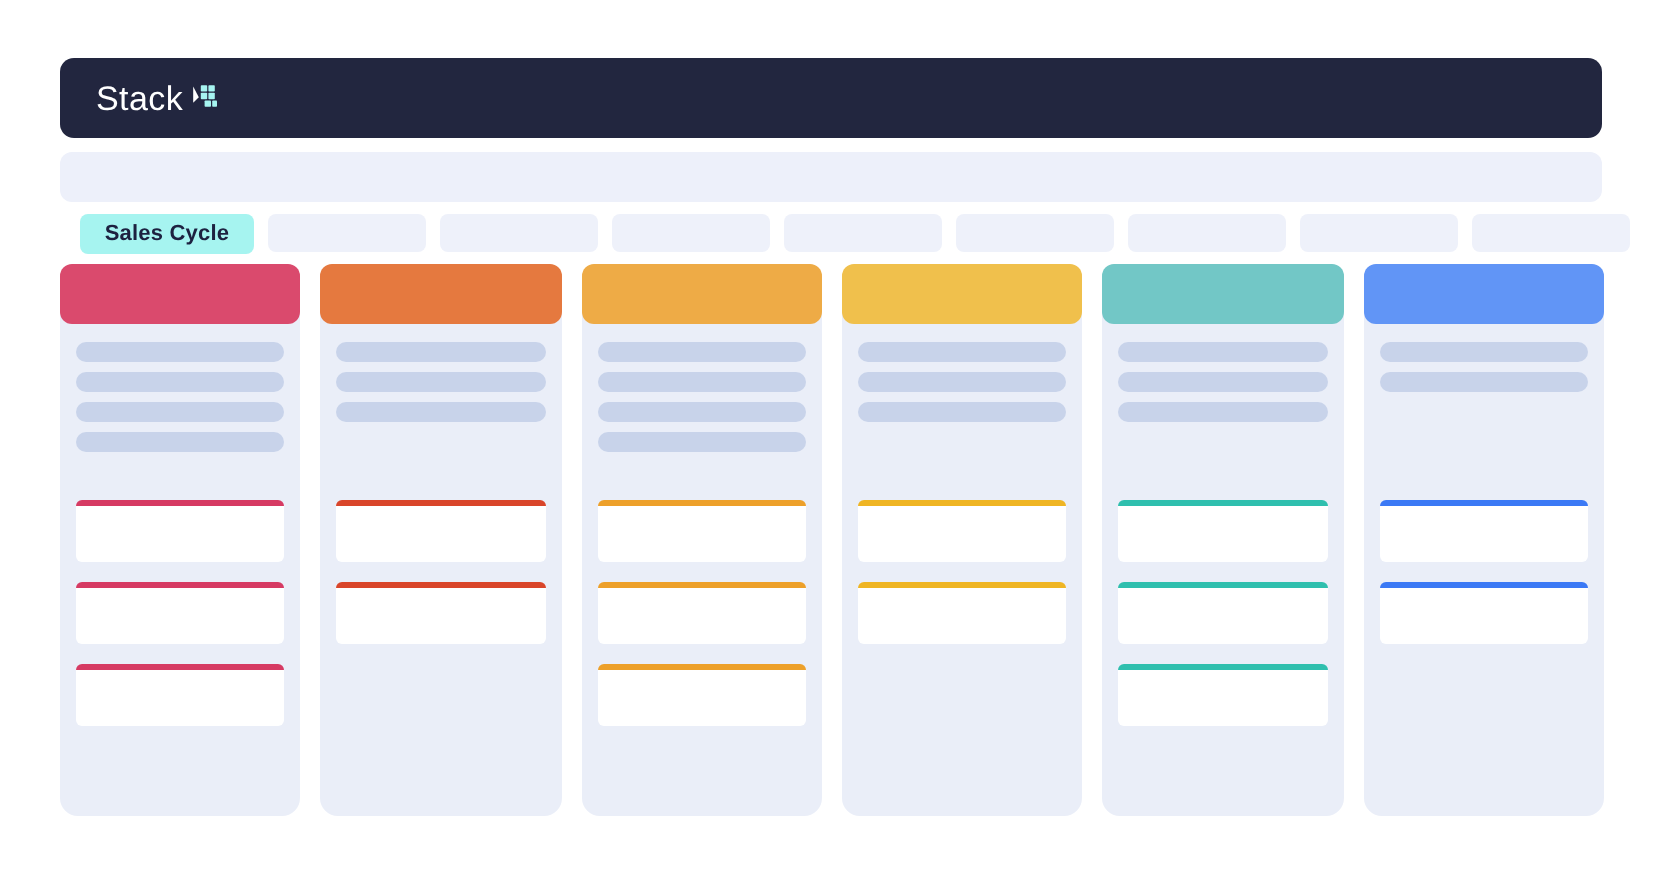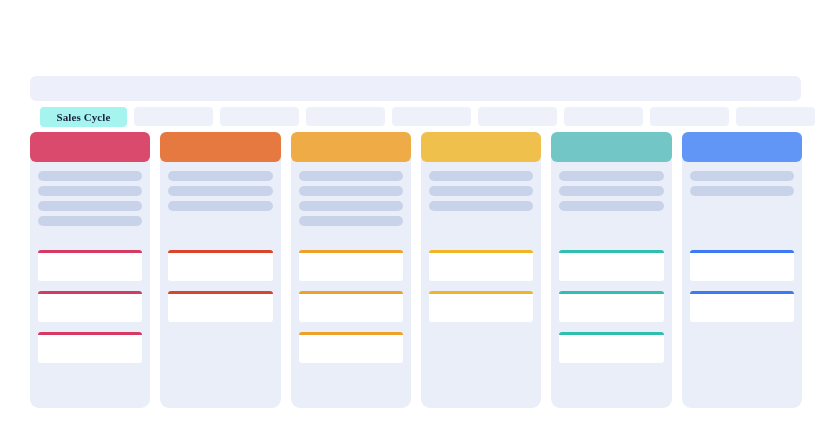--- a/index.html
+++ b/index.html
@@ -88,21 +88,20 @@
     justify-content: center;
     flex: 0 0 87px;
     height: 20px;
   }
   .tab.active .tab-label {
     font-size: 11px;
     font-weight: 700;
     color: #1d2140;
     letter-spacing: 0.1px;
     white-space: nowrap;
-    font-family: Liberation Serif, serif;
   }
 
   
   .board {
     position: absolute;
     left: 30px;
     top: 132px;
     width: 772px;
     height: 276px;
     display: flex;
@@ -148,20 +147,36 @@
     border-radius: 3px;
     border-top-width: 3px;
     border-top-style: solid;
   }
 </style>
 </head>
 <body>
 
 <div id="app">
 
+  <div class="navbar">
+    <div class="brand">
+      <span class="brand-text">Stack</span>
+      <span class="brand-mark">
+        <svg width="16" height="16" viewBox="0 0 16 16" aria-hidden="true">
+          <path d="M0.6 2.2 L0.6 10.4 L3.4 7.6 Z" fill="#ffffff"></path>
+          <rect x="4.4" y="1.6" width="3.2" height="3.2" rx="0.4" fill="#a6f4f0"></rect>
+          <rect x="8.2" y="1.6" width="3.2" height="3.2" rx="0.4" fill="#a6f4f0"></rect>
+          <rect x="4.4" y="5.4" width="3.2" height="3.2" rx="0.4" fill="#a6f4f0"></rect>
+          <rect x="8.2" y="5.4" width="3.2" height="3.2" rx="0.4" fill="#a6f4f0"></rect>
+          <rect x="6.3" y="9.2" width="3.2" height="3.2" rx="0.4" fill="#a6f4f0"></rect>
+          <rect x="10.1" y="9.2" width="2.4" height="3.2" rx="0.4" fill="#a6f4f0"></rect>
+        </svg>
+      </span>
+    </div>
+  </div>
 
   <div class="toolbar"></div>
 
   <div class="tabrow">
     <div class="tab active">
       <span class="tab-label">Sales Cycle</span>
     </div>
     <div class="tab"></div>
     <div class="tab"></div>
     <div class="tab"></div>

